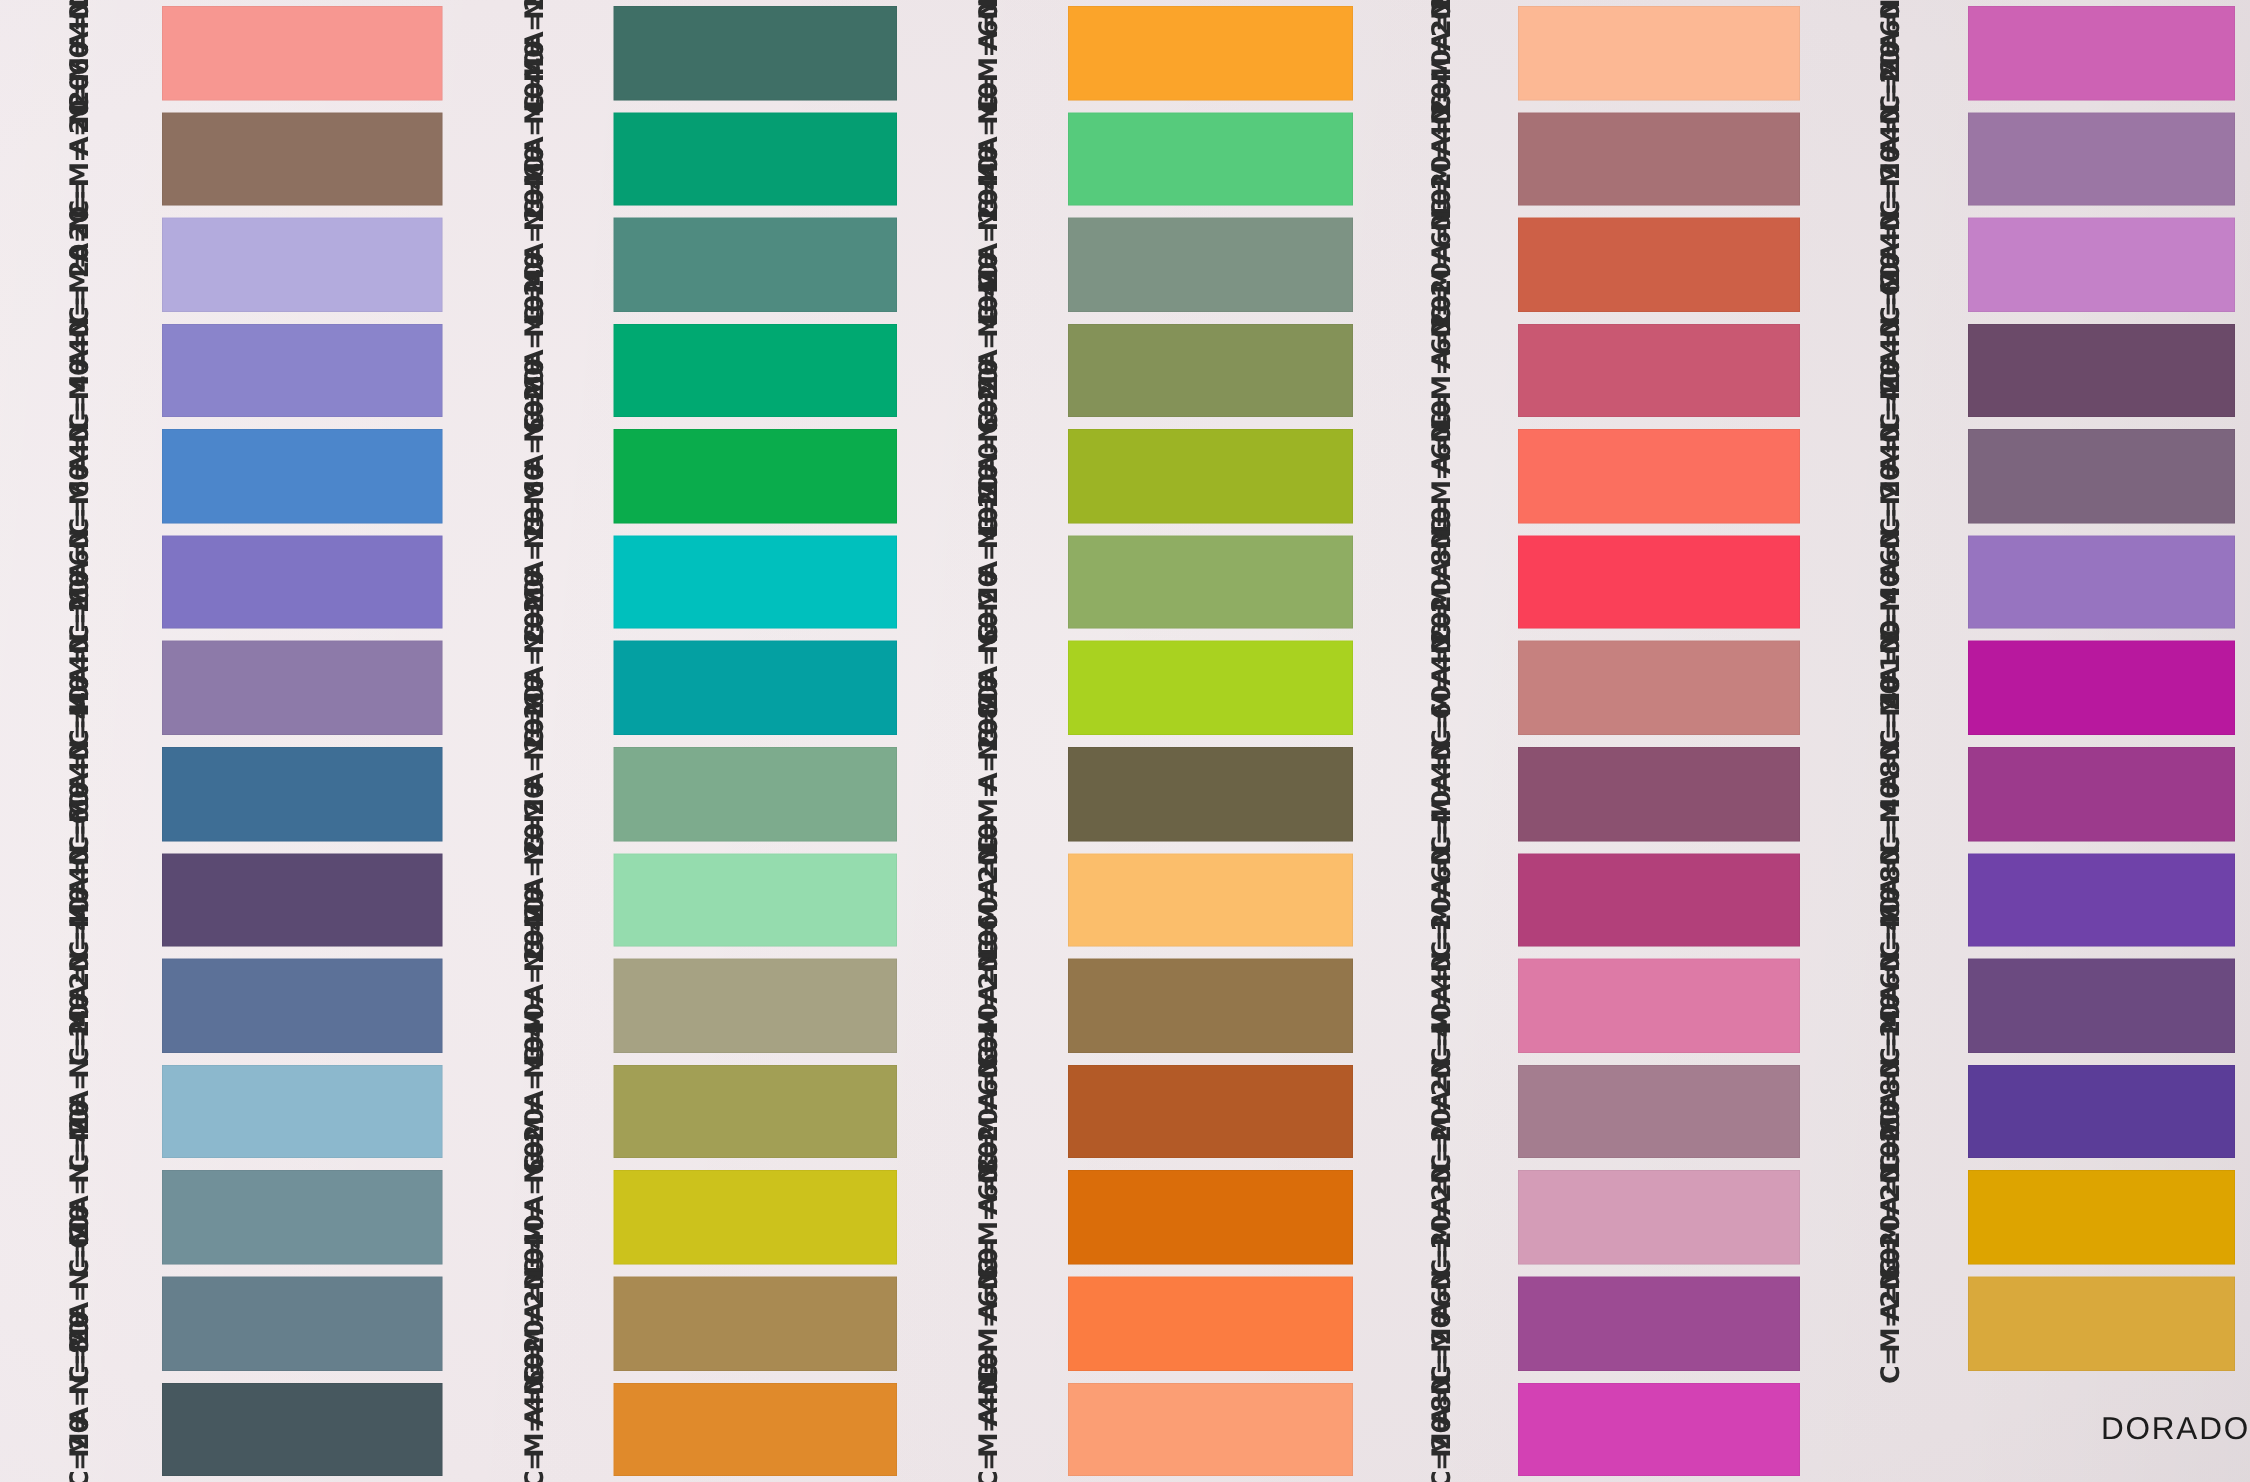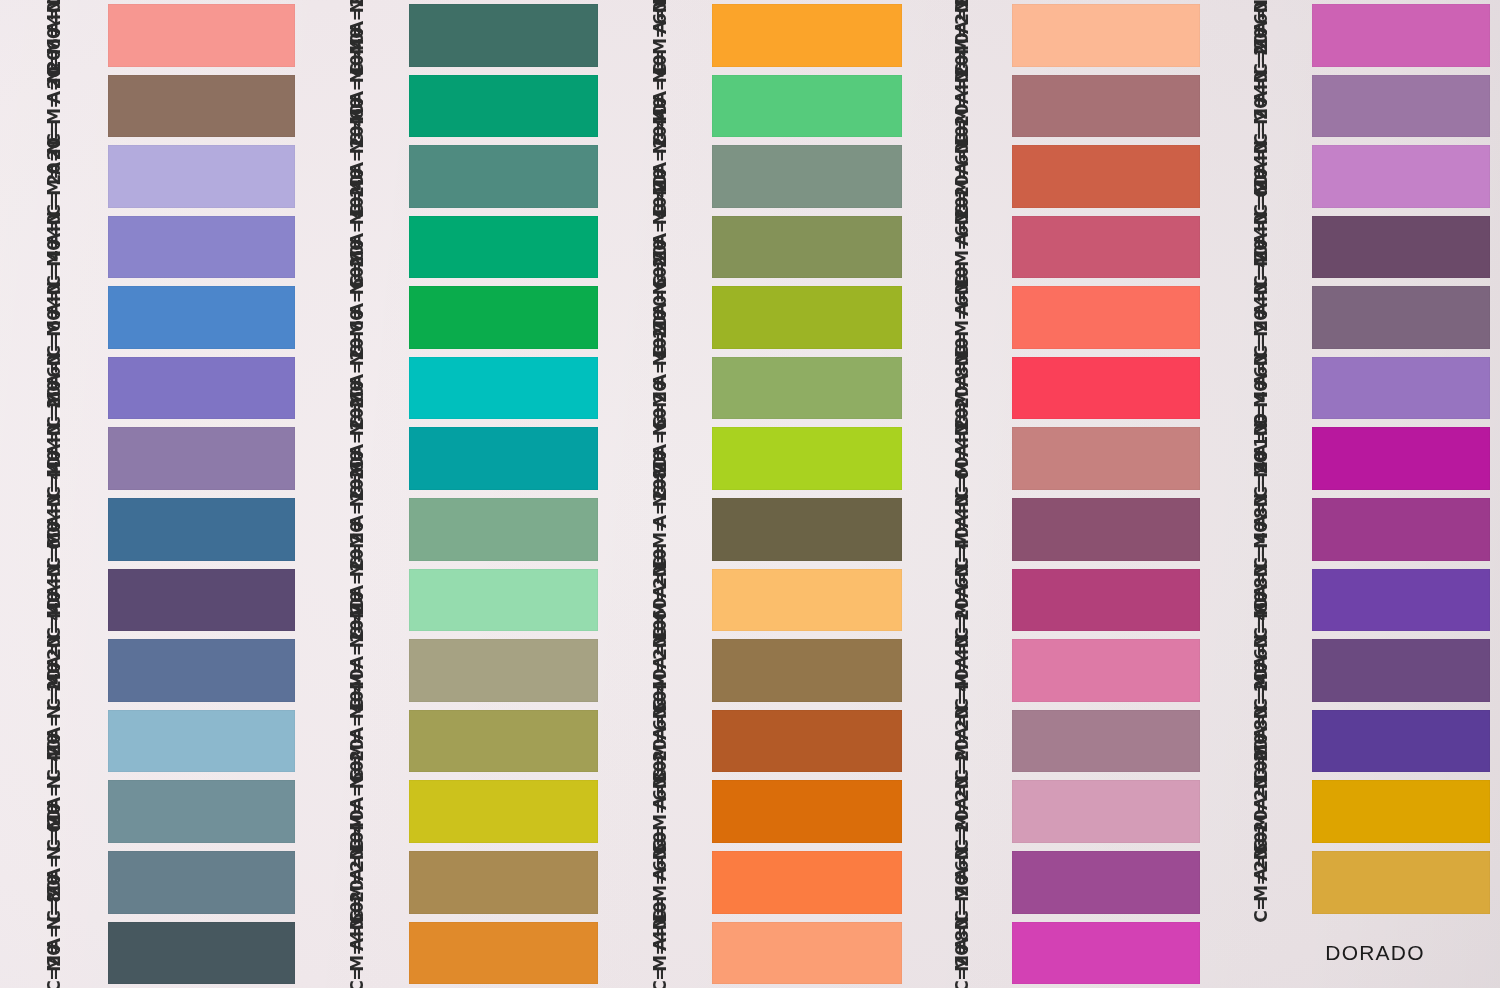--- a/index.html
+++ b/index.html
@@ -81,21 +81,21 @@
   .swatch{
     width:100%;
     height:100%;
     box-sizing:border-box;
     box-shadow:0 0 0 0.5px rgba(0,0,0,0.06) inset;
   }
   .footer-row{
     flex:1 1 0;
     display:flex;
     align-items:center;
-    justify-content:center;
+    justify-content:flex-end;
     position:relative;
   }
   .footer-label{
     font-family:"Liberation Sans",sans-serif;
     font-size:21px;
     font-weight:400;
     color:#1c1c1c;
     letter-spacing:1.2px;
     margin-left:40px;
   }

